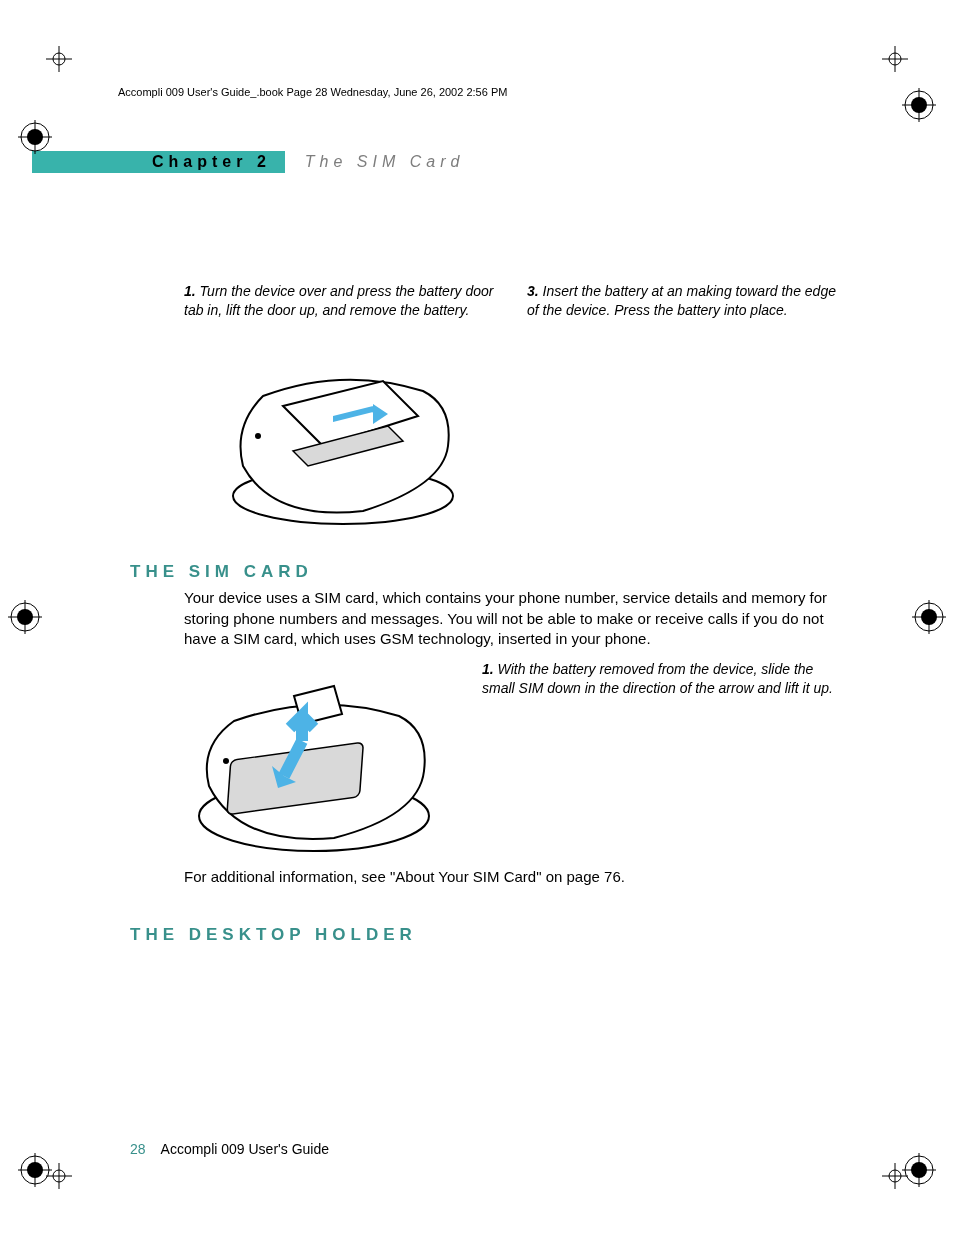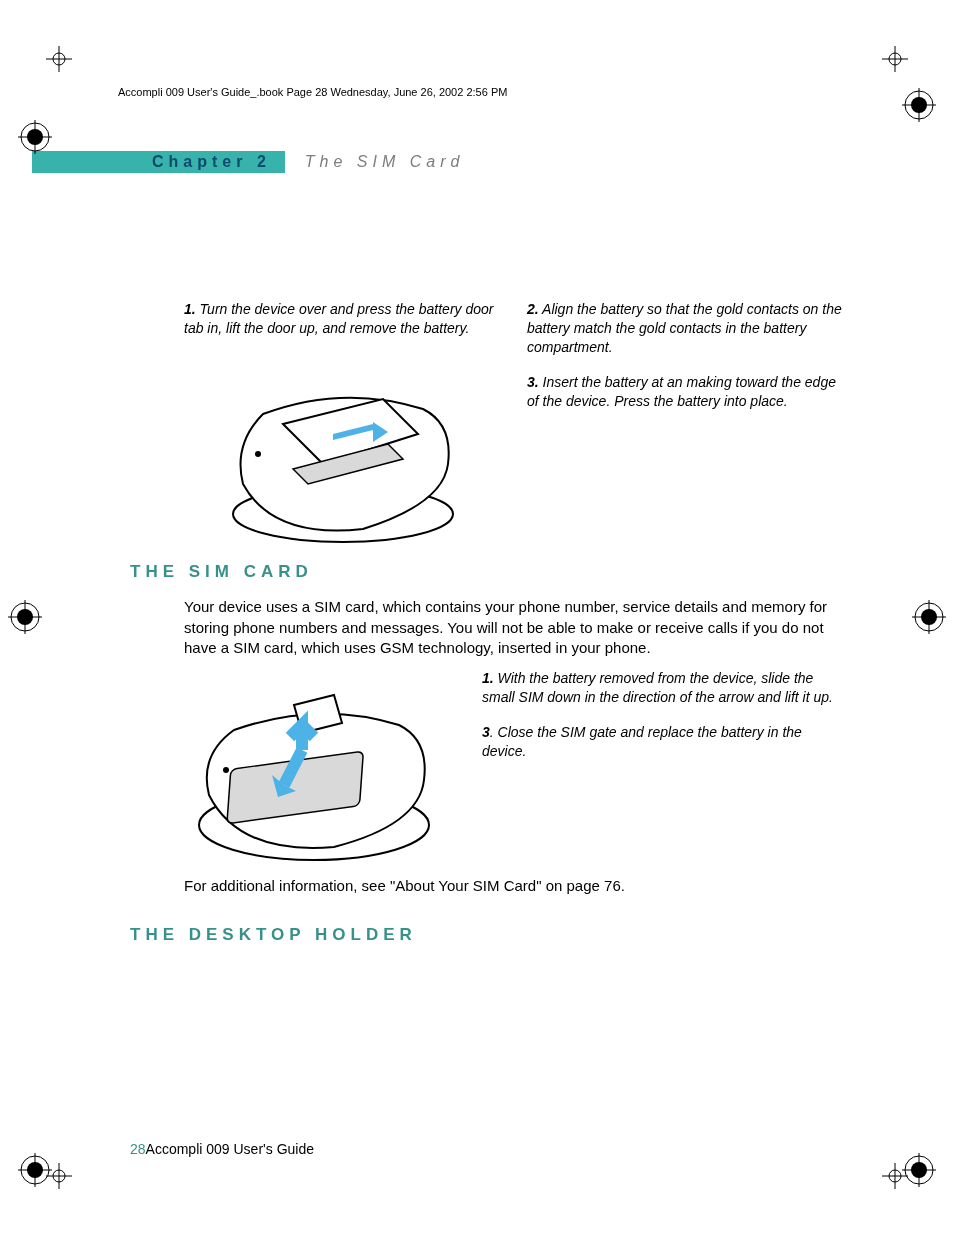--- a/index.html
+++ b/index.html
@@ -1,36 +1,36 @@
 <!DOCTYPE html>
 <html><head>
 <meta charset="utf-8">
 <style>
 html,body{margin:0;padding:0;background:#fff;font-family:Arial,Helvetica,sans-serif;color:#000}
 .page{position:relative;width:954px;height:1235px;box-sizing:border-box}
 .print-header{position:absolute;left:118px;top:86px;font-size:11px;color:#000}
 .chapter-bar{position:absolute;left:32px;top:148px;height:28px;display:flex;align-items:center}
-.chapter-teal{background:#38b3ab;color:#0c4a6e;font-size:16px;letter-spacing:5px;padding:2px 14px 2px 120px;font-weight:bold;font-family:Arial,Helvetica,sans-serif}
+.chapter-teal{background:#38b3ab;color:#000000;font-size:16px;letter-spacing:5px;padding:2px 14px 2px 120px;font-weight:bold;font-family:Arial,Helvetica,sans-serif}
 .chapter-title{color:#7d7d7d;font-style:italic;font-size:16px;letter-spacing:5px;margin-left:20px}
-.column-area{position:absolute;left:184px;top:300px;right:110px}
+.column-area{position:absolute;left:184px;top:282px;right:110px}
 .steps-top{display:flex;gap:26px}
 .steps-top .left{flex:1}
 .steps-top .right{flex:1}
 .step{font-size:14px;font-style:italic;margin-bottom:16px;line-height:1.35}
 .step .num{font-weight:bold;}
 .step .body{font-style:italic}
 .illus{width:260px;height:190px;margin:14px auto 0 auto}
 .illus-sim{width:260px;height:190px;margin:6px 0 0 0}
 .section-heading{color:#38908b;font-weight:bold;letter-spacing:5px;font-size:17px;margin:0}
-.body-text{font-size:15px;line-height:1.38;margin-top:15px}
+.body-text{font-size:15px;line-height:1.38;margin-top:6px}
 .sim-block{display:flex;gap:18px;margin-top:10px}
 .sim-left{width:280px;flex-shrink:0}
 .sim-right{flex:1}
 .footer{position:absolute;left:130px;top:1141px;font-size:14px}
-.page-num{color:#38908b;margin-right:0}
+.page-num{color:#38908b;margin-right:15px}
 .crop{position:absolute;width:26px;height:26px}
 .crop svg{width:26px;height:26px}
 .crop.tl{left:46px;top:46px}
 .crop.tr{right:46px;top:46px}
 .crop.bl{left:46px;bottom:46px}
 .crop.br{right:46px;bottom:46px}
 .target{position:absolute;width:34px;height:34px}
 .target svg{width:34px;height:34px}
 .t1{left:18px;top:120px}
 .t2{right:18px;top:88px}
@@ -63,21 +63,20 @@
             <ellipse cx="130" cy="160" rx="110" ry="28" fill="none" stroke="#000" stroke-width="2"></ellipse>
             <path d="M30 130 Q20 90 50 60 Q130 30 210 55 Q240 70 235 110 Q230 150 150 175 Q60 185 30 130 Z" fill="#fff" stroke="#000" stroke-width="2"></path>
             <path d="M70 70 L170 45 L205 80 L110 110 Z" fill="#fff" stroke="#000" stroke-width="2"></path>
             <path d="M80 115 L175 90 L190 105 L95 130 Z" fill="#d9d9d9" stroke="#000" stroke-width="1.5"></path>
             <path d="M120 80 L160 70 L160 88 L175 78 L160 68 L160 76 L120 86 Z" fill="#4db3e6" stroke="none"></path>
             <circle cx="45" cy="100" r="3" fill="#000"></circle>
           </svg>
         </div>
       </div>
       <div class="right">
-        <div class="step"><span class="num">2.</span><span class="body"> Align the battery so that the gold contacts on the battery match the gold contacts in the battery compartment.</span></div>
         <div class="step"><span class="num">3.</span><span class="body"> Insert the battery at an making toward the edge of the device.  Press the battery into place.</span></div>
       </div>
     </div>
   </div>
 
   <div class="sec1">
     <div class="section-heading">THE SIM CARD</div>
     <div class="body-text" style="margin-left:54px">Your device uses a SIM card, which contains your phone number, service details and memory for storing phone numbers and messages. You will not be able to make or receive calls if you do not have a SIM card, which uses GSM technology, inserted in your phone.</div>
     <div class="sim-block" style="margin-left:54px">
       <div class="sim-left">
@@ -88,21 +87,20 @@
             <rect x="70" y="85" width="130" height="55" rx="6" fill="#d9d9d9" stroke="#000" stroke-width="1.5" transform="skewX(-12) rotate(-8 135 112)"></rect>
             <path d="M110 30 L150 20 L158 48 L118 58 Z" fill="#fff" stroke="#000" stroke-width="2"></path>
             <path d="M118 75 L118 50 L106 62 L118 50 L130 62 M118 75 L100 110" fill="none" stroke="#4db3e6" stroke-width="12" stroke-linejoin="miter"></path>
             <path d="M100 110 L88 100 L94 122 L112 116 Z" fill="#4db3e6"></path>
             <circle cx="42" cy="95" r="3" fill="#000"></circle>
           </svg>
         </div>
       </div>
       <div class="sim-right">
         <div class="step"><span class="num">1.</span><span class="body"> With the battery removed from the device, slide the small SIM down in the direction of the arrow and lift it up.</span></div>
-        <div class="step"><span class="num">3</span><span class="body">. Close the SIM gate and replace the battery in the device.</span></div>
       </div>
     </div>
     <div class="addl" style="margin-left:54px">For additional information, see "About Your SIM Card" on page 76.</div>
   </div>
 
   <div class="sec2">
     <div class="section-heading">THE DESKTOP HOLDER</div>
   </div>
 
   <div class="footer">

